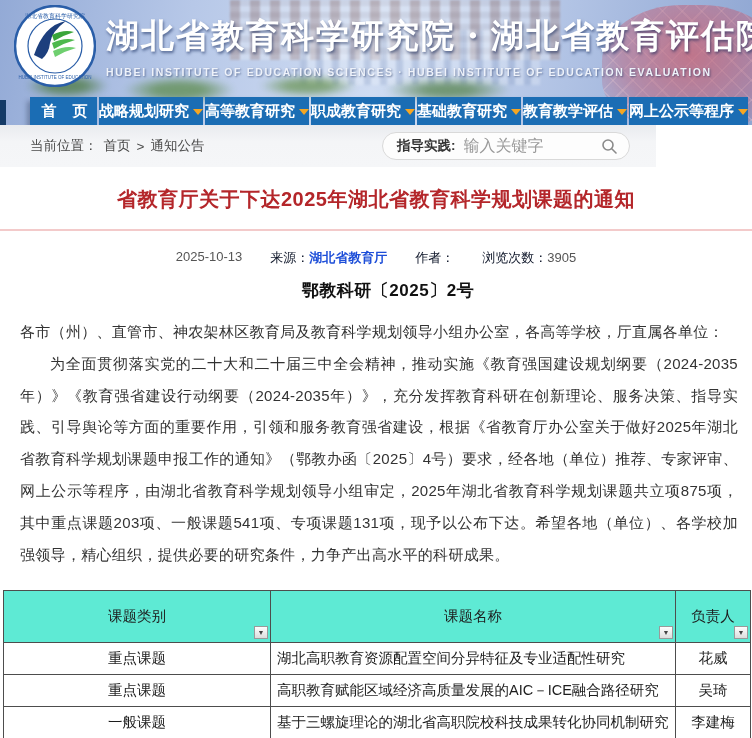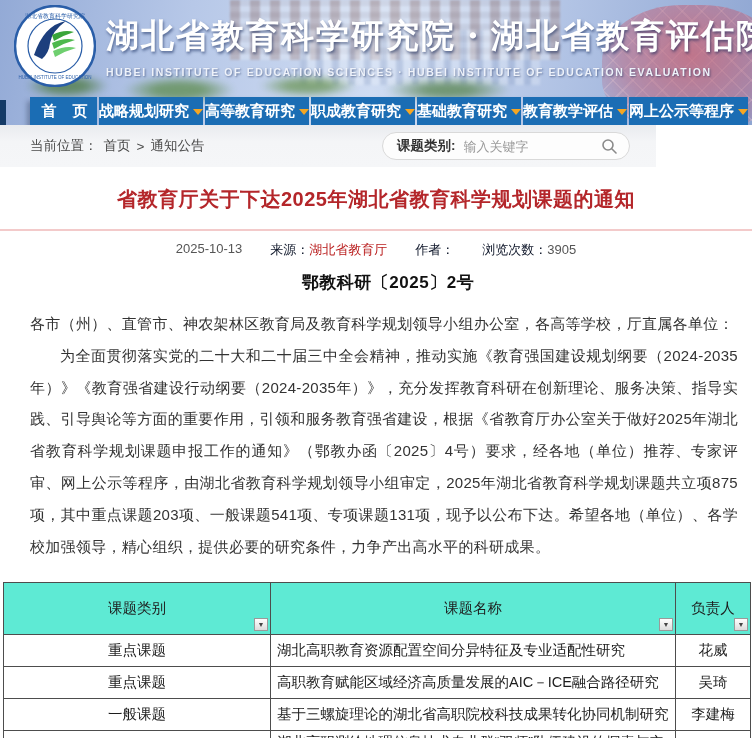--- a/index.html
+++ b/index.html
@@ -43,32 +43,32 @@
 
   
   .crumb-bar { width:656px; height:42px; background:linear-gradient(180deg,#e9ebef 0%,#f4f5f7 40%,#f5f6f8 100%);
     display:flex; align-items:center; justify-content:space-between; padding:0 26px 0 30px; }
   .crumbs { font-size:13.5px; color:#4a4a4a; display:flex; align-items:center; gap:6px; }
   .crumbs a { color:#4a4a4a; text-decoration:none; cursor:pointer; }
   .search-box { display:flex; align-items:center; gap:8px; background:#fdfdfd; border:1px solid #d9d9d9;
     border-radius:16px; height:28px; padding:0 12px 0 14px; width:248px; }
   .search-label { font-size:13.5px; font-weight:bold; color:#333; white-space:nowrap; }
   .search-input { border:none; outline:none; background:transparent; flex:1; width:90px;
-    font-size:13px; color:#0f172a; font-family:inherit; }
+    font-size:16px; color:#0f172a; font-family:inherit; }
   .search-input::placeholder { color:#9a9a9a; }
   .search-icon { flex:none; cursor:pointer; display:flex; }
 
   
   .article-title { margin-top:19px; text-align:center; color:#b4262a; font-size:20px; font-weight:bold; letter-spacing:.5px; }
   .title-divider { margin-top:16px; height:2px; background:#c63434; border-bottom:2px solid #f3caca; }
-  .meta { margin-top:10px; display:flex; justify-content:center; gap:28px; font-size:13px; color:#555; }
+  .meta { margin-top:18px; display:flex; justify-content:center; gap:28px; font-size:13px; color:#555; }
   .meta b { font-weight:normal; color:#0f172a; }
-  .meta .val { color:#b91c1c; }
+  .meta .val { color:#1d4ed8;font-weight:bold; }
   .doc-number { margin-top:12px; text-align:center; font-size:17px; font-weight:bold; color:#111; letter-spacing:.5px;padding-left:24px; }
-  .body-text { padding:14px 14px 0 30px; }
+  .body-text { padding:14px 14px 0 20px; }
   .body-text p { font-size:15px; color:#333; line-height:2.12; text-align:justify; letter-spacing:.3px; }
   .body-text p.indent { text-indent:2em; }
 
   
   table.topics { border-collapse:collapse; margin:20px 2px 0 3px; width:747px; table-layout:fixed; }
   table.topics th, table.topics td { border:1px solid #4d4d4d; font-weight:normal; font-size:14.5px; color:#1d1d1d; }
   table.topics th { height:52px; position:relative; text-align:center; vertical-align:middle; background:#5eead4; }
   table.topics td { height:32px; padding:2px 6px; }
   col.c1 { width:267px; } col.c2 { width:405px; } col.c3 { width:75px; }
   td.center, th { text-align:center; }
@@ -137,21 +137,21 @@
 </div>
 
 <div class="crumb-bar">
   <div class="crumbs" id="crumbs">
       <span>当前位置：</span>
       <a>首页</a>
       <span>&gt;</span>
       <a>通知公告</a>
     </div>
   <div class="search-box">
-    <span class="search-label">课题类别:</span>
+    <span class="search-label">指导实践:</span>
     <input class="search-input" type="text" placeholder="输入关键字" style="">
     <span class="search-icon">
       <svg width="16" height="16" viewBox="0 0 16 16">
         <circle cx="7" cy="7" r="5" fill="none" stroke="#8a8a8a" stroke-width="1.6"></circle>
         <line x1="11" y1="11" x2="15" y2="15" stroke="#8a8a8a" stroke-width="1.6" stroke-linecap="round"></line>
       </svg>
     </span>
   </div>
 </div>
 

